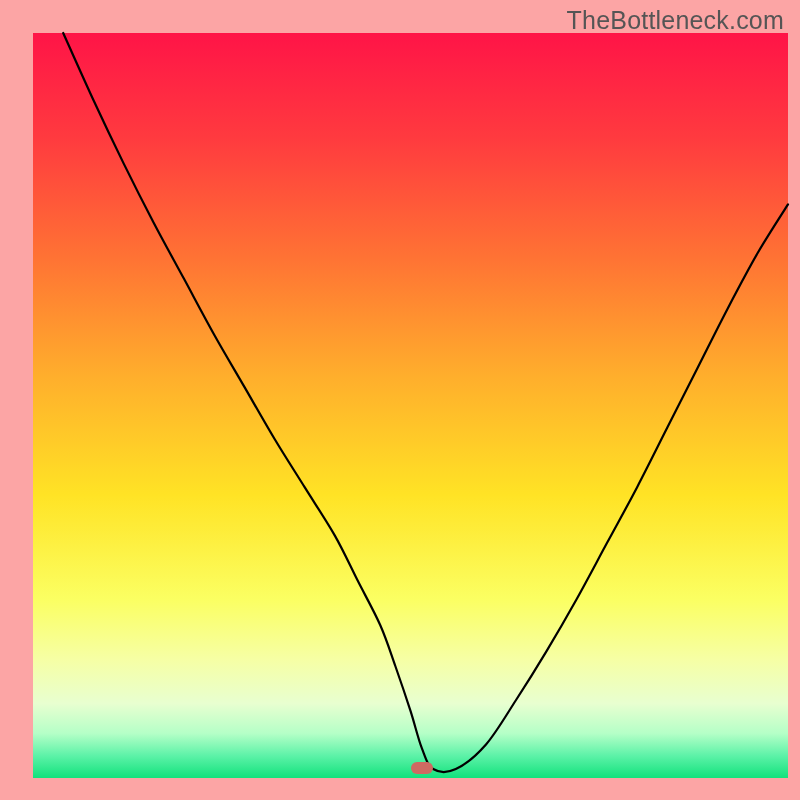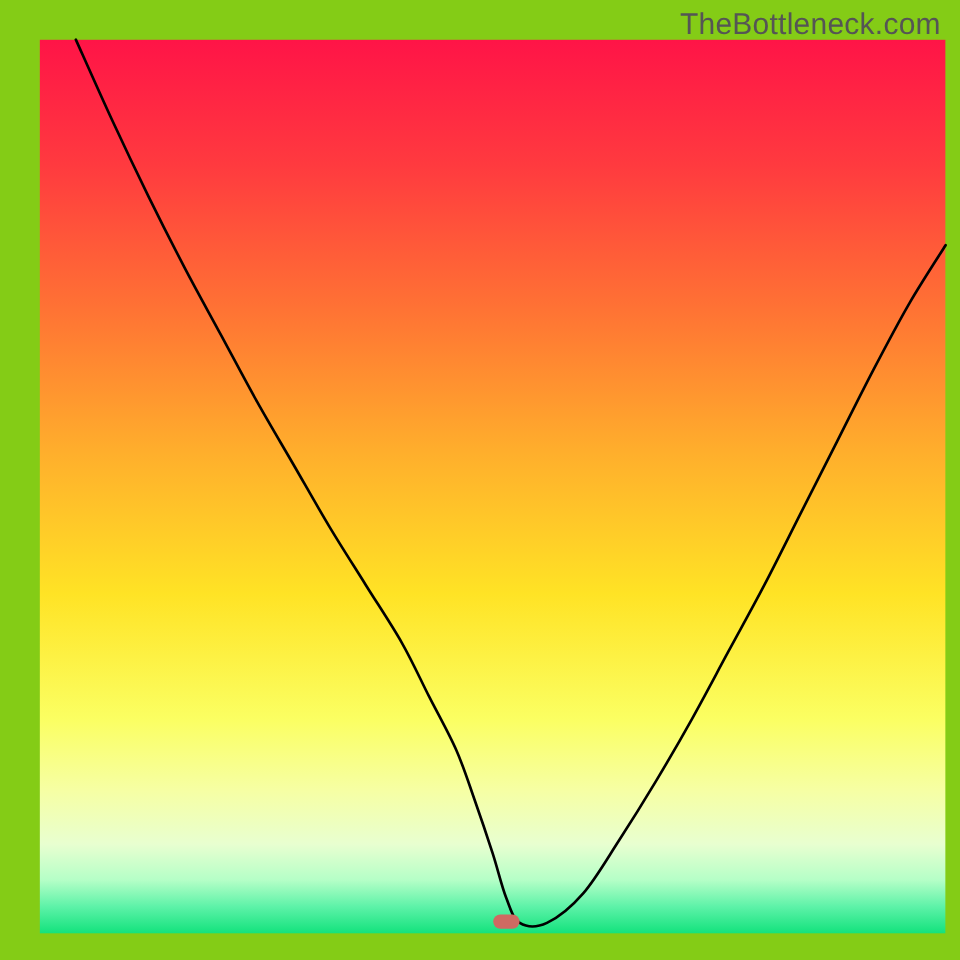--- a/index.html
+++ b/index.html
@@ -8,21 +8,21 @@
     width: 800px;
     height: 800px;
     overflow: hidden;
     background: #000;
     font-family: Arial, Helvetica, sans-serif;
   }
   .stage {
     position: relative;
     width: 800px;
     height: 800px;
-    background: #84cc16;
+    background: #fca5a5;
   }
   .plot-area {
     position: absolute;
     left: 33px;
     top: 33px;
     width: 755px;
     height: 745px;
     overflow: visible;
   }
   .gradient-bg {

